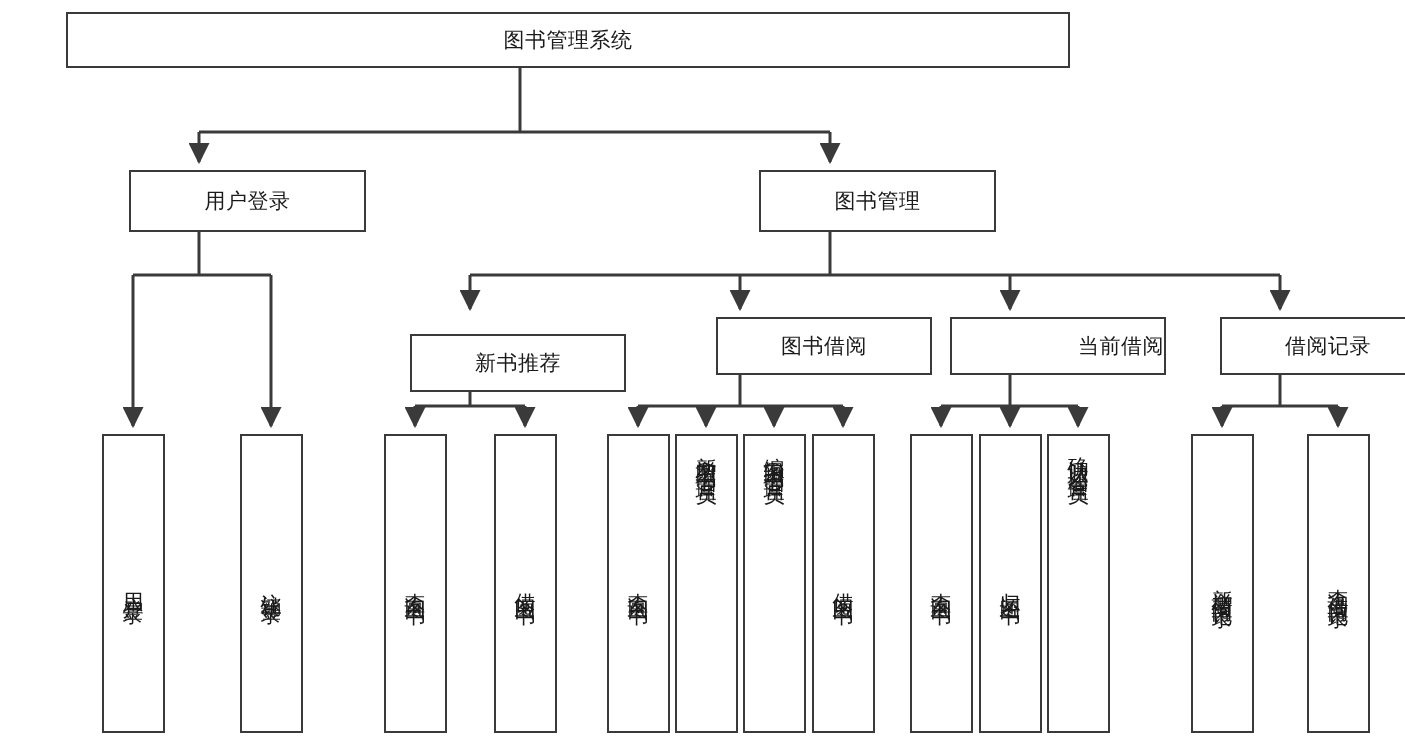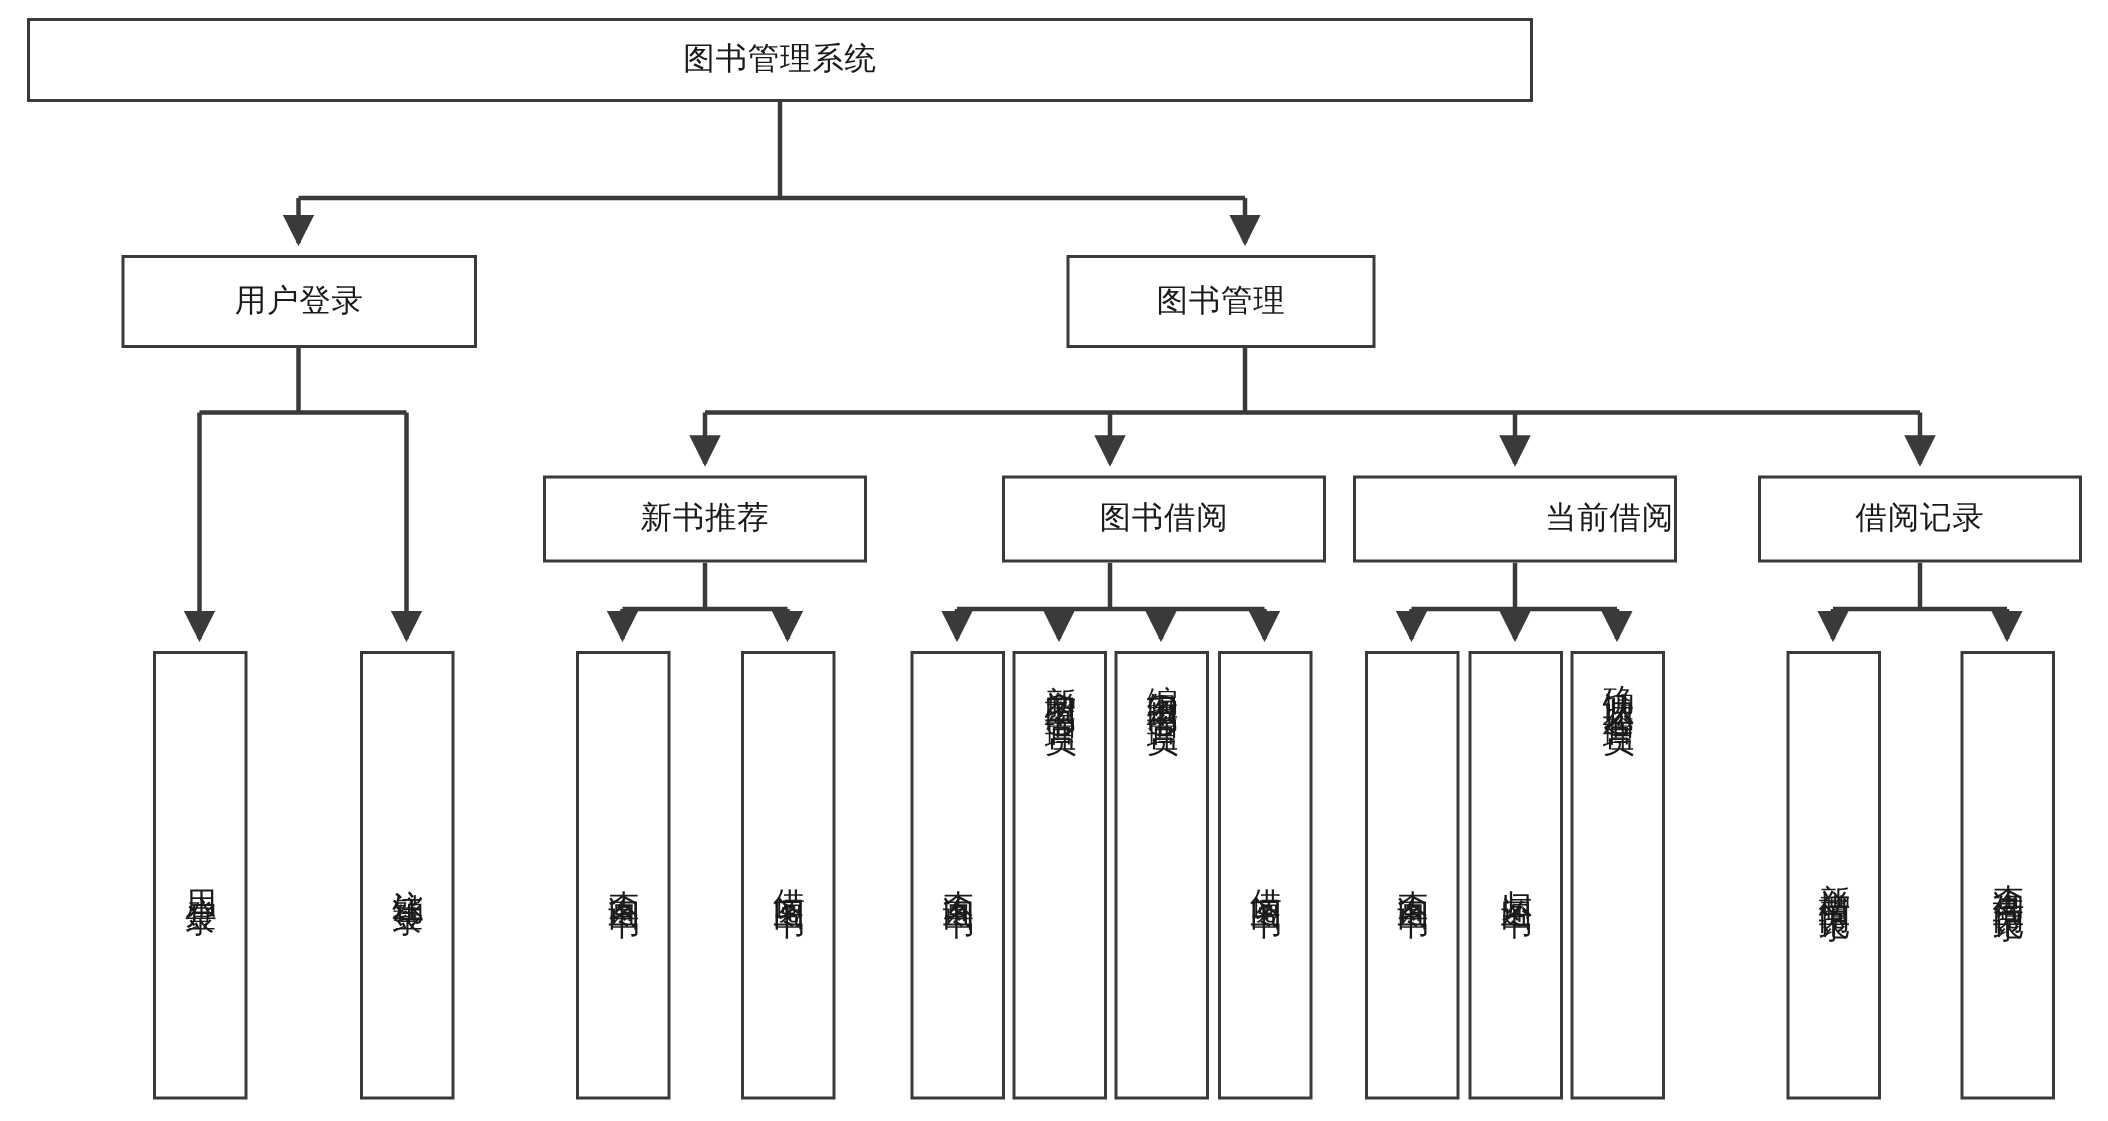--- a/index.html
+++ b/index.html
@@ -26,20 +26,21 @@
     pointer-events: none;
   }
   .node {
     position: absolute;
     box-sizing: border-box;
     border: 2px solid #3a3a3a;
     background: #ffffff;
     display: flex;
     align-items: center;
     justify-content: center;
+    margin-left: 48px;
   }
   .node .lbl {
     color: #1a1a1a;
     font-size: 21px;
     line-height: 1.15;
     letter-spacing: 0.5px;
     white-space: nowrap;
   }
   .leaf {
     position: absolute;
@@ -127,25 +128,25 @@
     </g>
   </svg>
 
   <div class="node" style="left:18px; top:12px; width:1004px; height:56px;">
     <span class="lbl">图书管理系统</span>
   </div>
 
   <div class="node" style="left:81px; top:170px; width:237px; height:62px;">
     <span class="lbl">用户登录</span>
   </div>
-  <div class="node" style="left:711px; top:170px; width:206px; height:62px;">
+  <div class="node" style="left:711px; top:170px; width:237px; height:62px;">
     <span class="lbl">图书管理</span>
   </div>
 
-  <div class="node" style="left:362px; top:317px; width:216px; height:58px;">
+  <div class="node" style="left:362px; top:334px; width:216px; height:58px;">
     <span class="lbl">新书推荐</span>
   </div>
   <div class="node" style="left:668px; top:317px; width:216px; height:58px;">
     <span class="lbl">图书借阅</span>
   </div>
   <div class="node" style="left:902px; top:317px; width:216px; height:58px;justify-content:flex-end;">
     <span class="lbl">当前借阅</span>
   </div>
   <div class="node" style="left:1172px; top:317px; width:216px; height:58px;">
     <span class="lbl">借阅记录</span>

